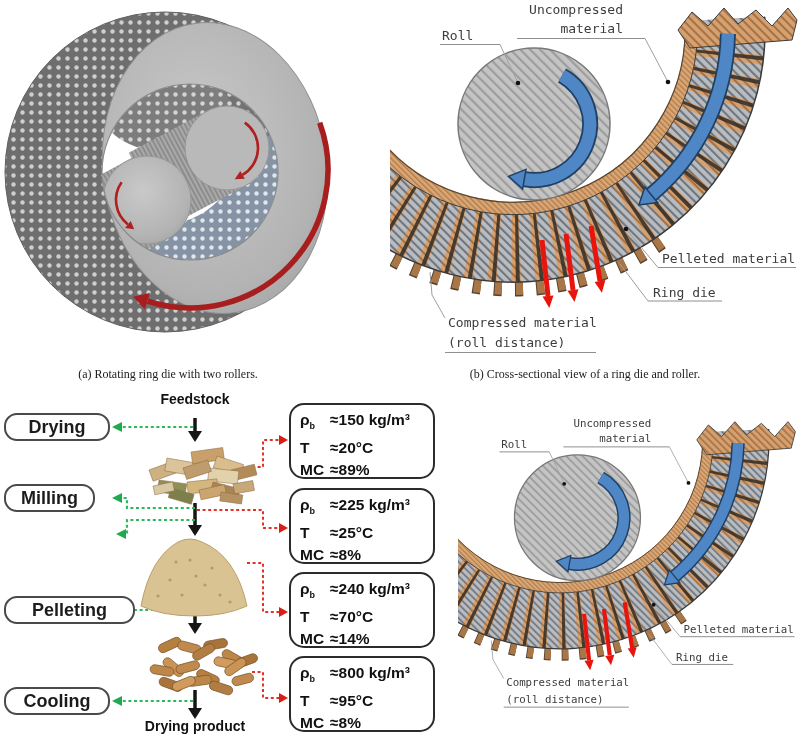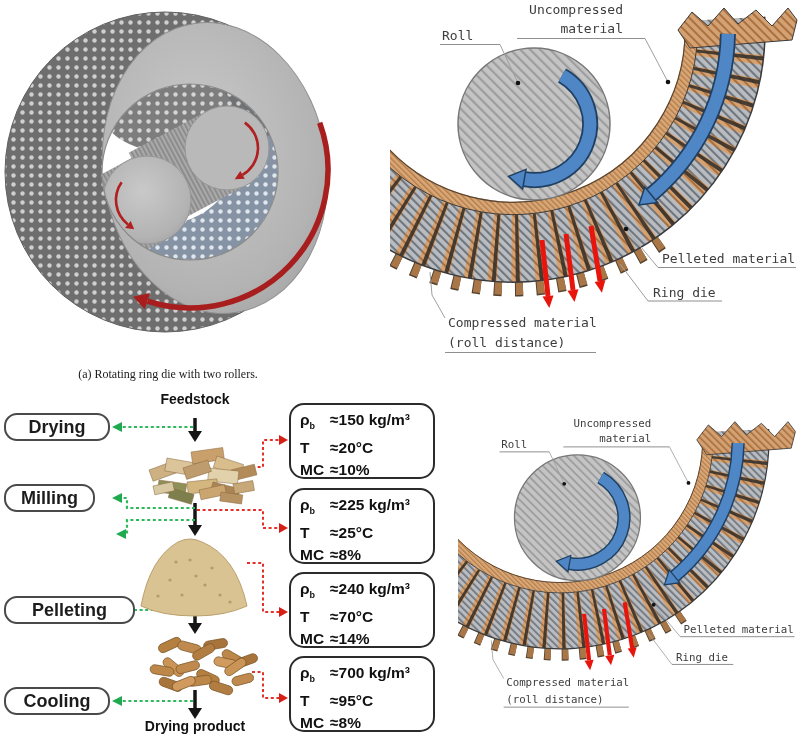--- a/index.html
+++ b/index.html
@@ -173,20 +173,21 @@
 
         <text class="cslab" x="58" y="327">Compressed material</text>
         <text class="cslab" x="58" y="347">(roll distance)</text>
         <line class="under" x1="55" y1="352.5" x2="206" y2="352.5"></line>
         <polyline class="leader" points="55,318 42,295 40,272"></polyline>
       </g>
     </svg>
   </div>
 
   <div id="cap-a" class="caption">(a) Rotating ring die with two rollers.</div>
+  <div id="cap-b" class="caption">(b) Cross-sectional view of a ring die and roller.</div>
 
   <div id="flow" class="panel">
     <svg class="overlay" width="450" height="356" viewBox="0 0 450 356">
 
       <g stroke="#151515" stroke-width="3.5">
         <line x1="195" y1="28" x2="195" y2="41"></line>
         <line x1="195" y1="113" x2="195" y2="135"></line>
         <line x1="195" y1="221" x2="195" y2="233"></line>
         <line x1="195" y1="300" x2="195" y2="318"></line>
       </g>
@@ -304,21 +305,21 @@
       <div class="prow">
         <span class="plab"><span>ρ</span><sub>b</sub></span>
         <span class="pval">≈150 kg/m³</span>
         </div>
       <div class="prow">
         <span class="plab">T</span>
         <span class="pval">≈20°C</span>
         </div>
       <div class="prow">
         <span class="plab">MC</span>
-        <span class="pval">≈10%</span>
+        <span class="pval">≈89%</span>
         </div>
     </div>
     <div class="prop" style="top:98px">
       <div class="prow">
         <span class="plab"><span>ρ</span><sub>b</sub></span>
         <span class="pval">≈225 kg/m³</span>
         </div>
       <div class="prow">
         <span class="plab">T</span>
         <span class="pval">≈25°C</span>
@@ -338,21 +339,21 @@
         <span class="pval">≈70°C</span>
         </div>
       <div class="prow">
         <span class="plab">MC</span>
         <span class="pval">≈14%</span>
         </div>
     </div>
     <div class="prop" style="top:266px">
       <div class="prow">
         <span class="plab"><span>ρ</span><sub>b</sub></span>
-        <span class="pval">≈700 kg/m³</span>
+        <span class="pval">≈800 kg/m³</span>
         </div>
       <div class="prow">
         <span class="plab">T</span>
         <span class="pval">≈95°C</span>
         </div>
       <div class="prow">
         <span class="plab">MC</span>
         <span class="pval">≈8%</span>
         </div>
     </div>

